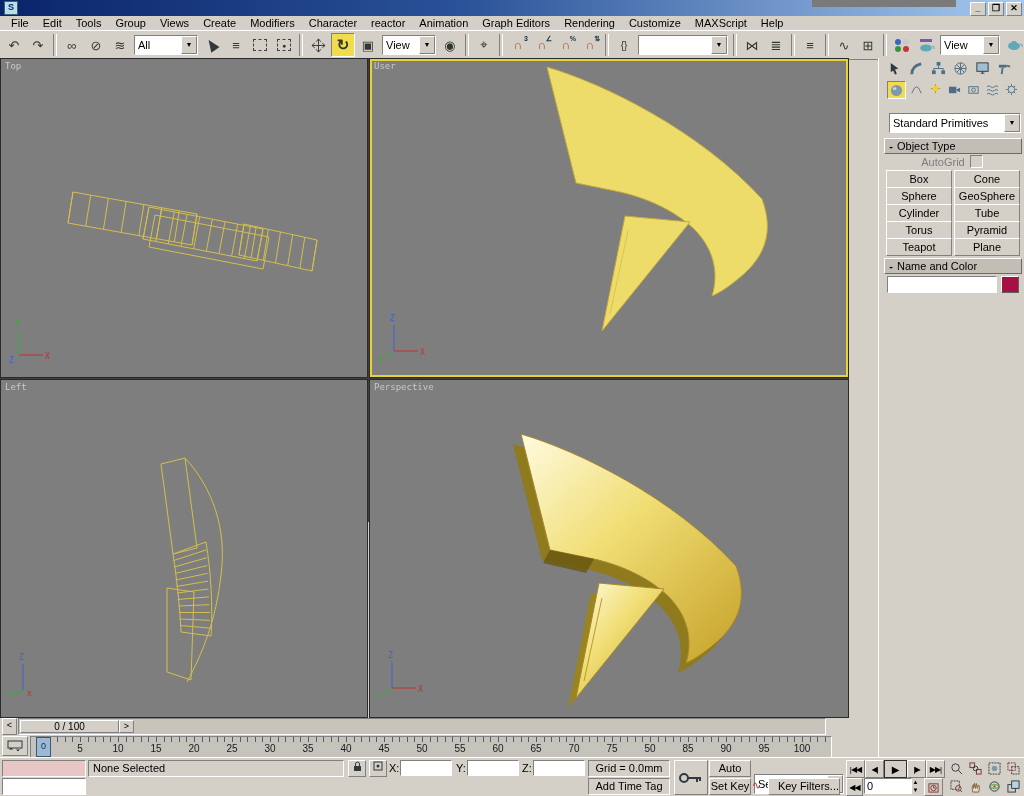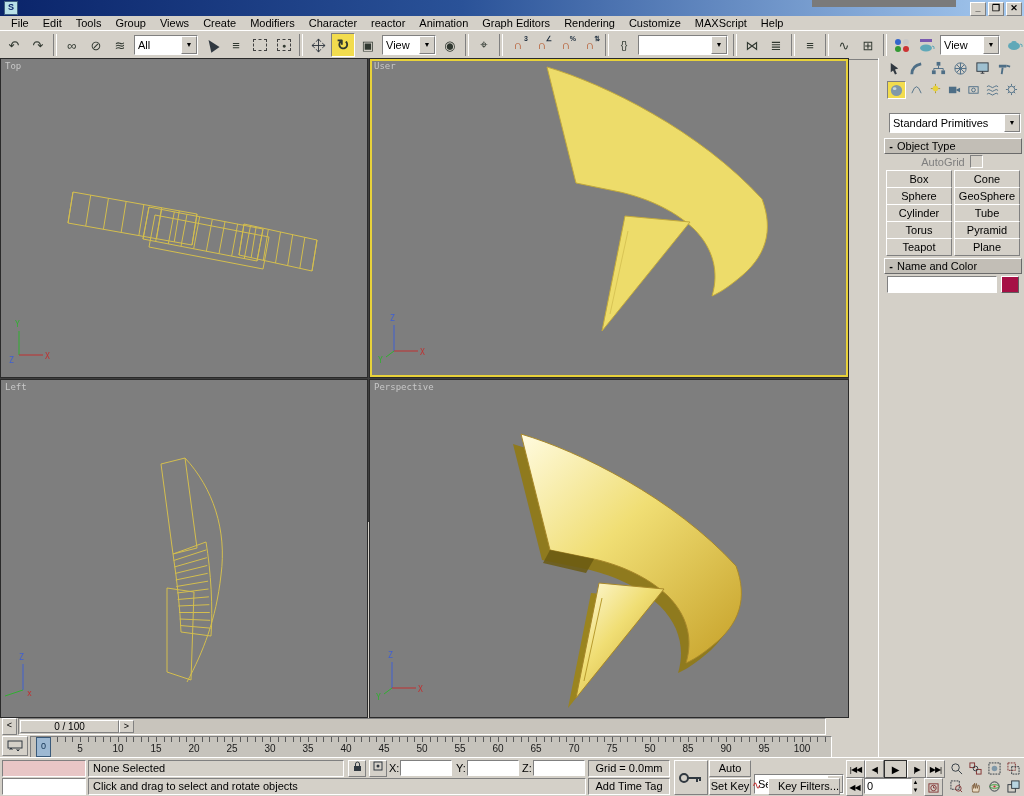--- a/index.html
+++ b/index.html
@@ -678,21 +678,20 @@
       </div>
       <div id="object-color-swatch" style="background: rgb(166, 16, 69);"></div>
     </div>
   </div>
 
   <div id="statusbar">
     <div class="abs fieldg" style="left:2px;top:2px;width:82px;height:15px;background:#E8C6C6;"></div>
     <div class="abs fieldw" style="left:2px;top:20px;width:82px;height:15px;"></div>
 
     <div class="abs fieldg st-label" style="left:88px;top:2px;width:250px;height:15px;padding-left:4px;line-height:15px;">None Selected</div>
-    <div class="abs fieldg st-label" style="left:88px;top:20px;width:492px;height:15px;padding-left:4px;line-height:15px;">Click and drag to select and rotate objects</div>
 
     <div class="abs raised" style="left:348px;top:2px;width:16px;height:15px;text-align:center;"><svg width="9" height="11" viewBox="0 0 9 11">
           <rect x="1" y="5" width="7" height="5" fill="#303840"></rect>
           <path d="M2.5,5 V3 a2,2 0 0 1 4,0 V5" stroke="#303840" fill="none"></path>
         </svg></div>
     <div class="abs raised" style="left:369px;top:2px;width:16px;height:15px;text-align:center;"><svg width="10" height="10" viewBox="0 0 10 10">
           <rect x="1" y="1" width="8" height="8" fill="none" stroke="#303840"></rect>
           <circle cx="5" cy="5" r="1.5" fill="#303840"></circle>
         </svg></div>
 

